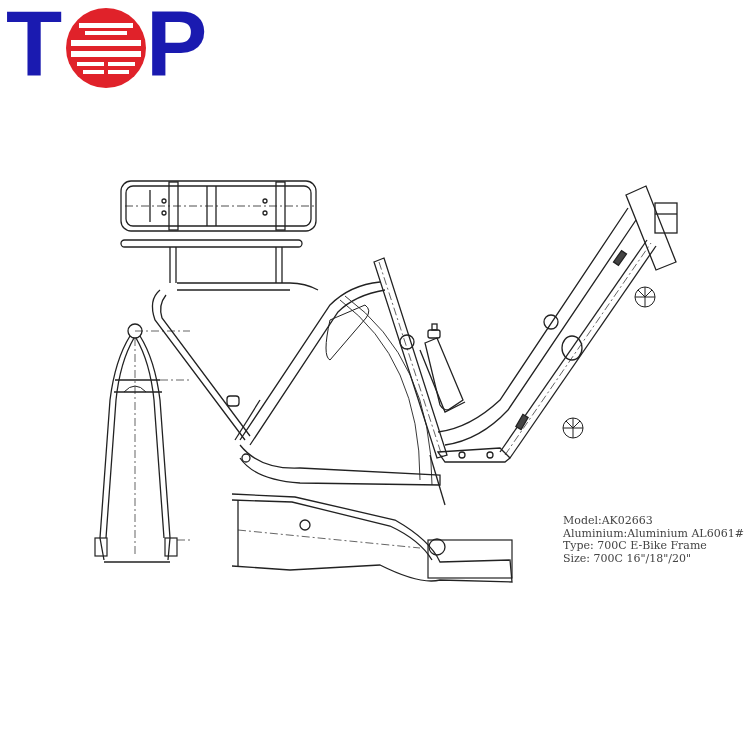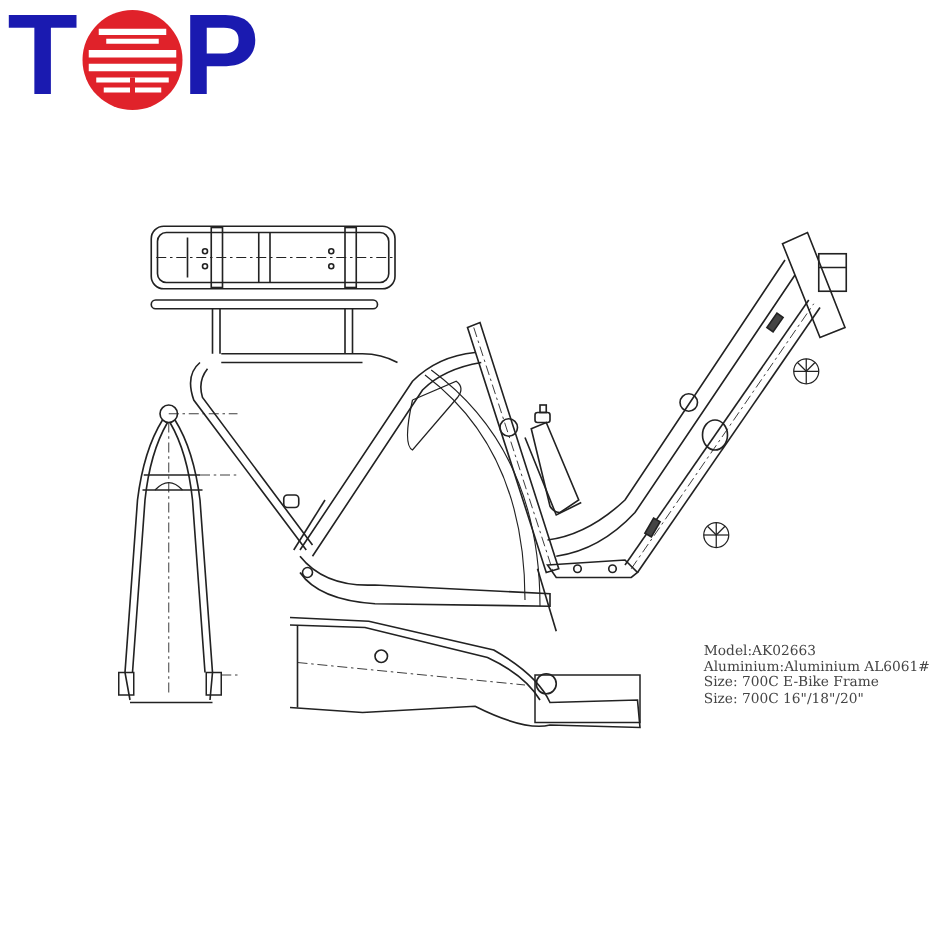--- a/index.html
+++ b/index.html
@@ -145,15 +145,15 @@
     <line x1="104" y1="562" x2="170" y2="562"></line>
     <line x1="135" y1="331" x2="190" y2="331" stroke-dasharray="8 3 2 3" stroke-width="0.7"></line>
     <line x1="160" y1="380" x2="190" y2="380" stroke-dasharray="8 3 2 3" stroke-width="0.7"></line>
     <line x1="177" y1="540" x2="190" y2="540" stroke-dasharray="8 3 2 3" stroke-width="0.7"></line>
   </g>
 </svg>
 
 <div class="specs">
   <div>Model:AK02663</div>
   <div>Aluminium:Aluminium AL6061#</div>
-  <div>Size: 700C E-Bike Frame</div>
+  <div>Type: 700C E-Bike Frame</div>
   <div>Size: 700C 16"/18"/20"</div>
 </div>
 
 </body></html>

